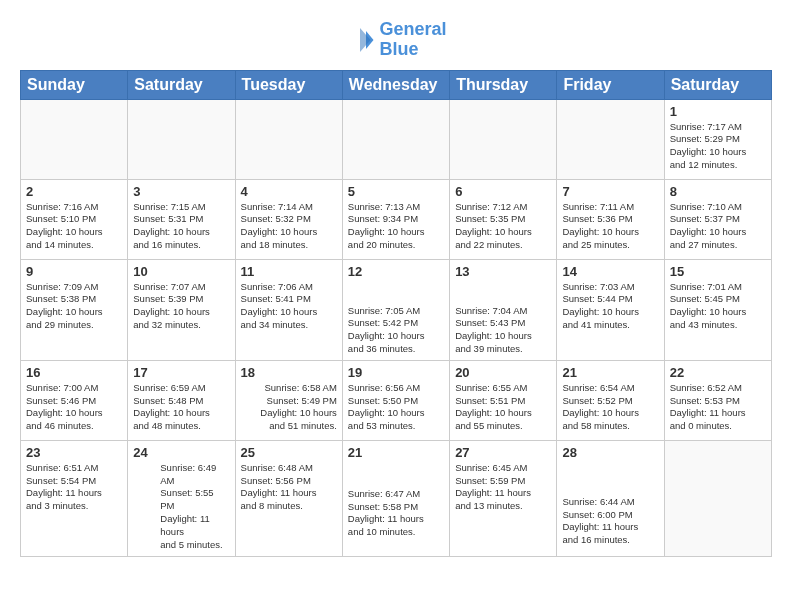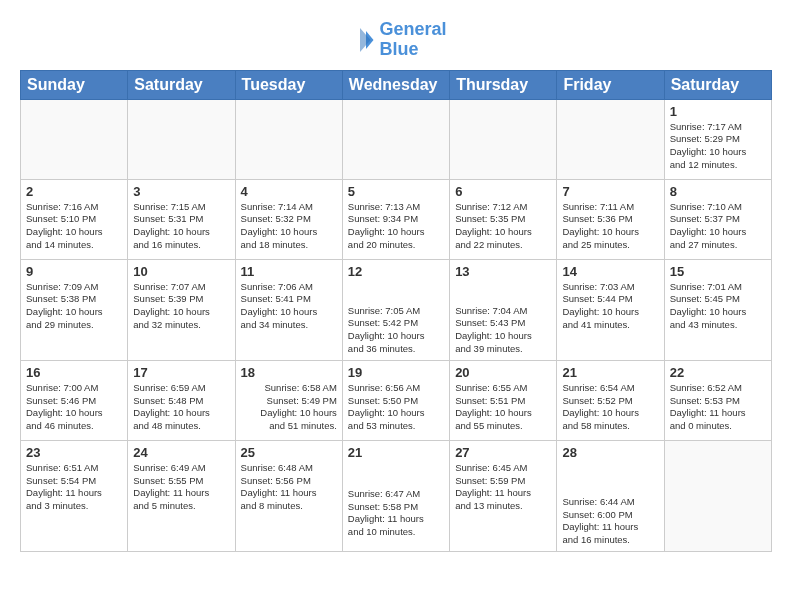--- a/index.html
+++ b/index.html
@@ -289,21 +289,21 @@
         <tr>
           <td>
             <span class="day-num">23</span>
             <div class="day-info" style="white-space: pre-line;">Sunrise: 6:51 AM
 Sunset: 5:54 PM
 Daylight: 11 hours
 and 3 minutes.</div>
           </td>
           <td>
             <span class="day-num">24</span>
-            <div class="day-info" style="white-space: pre-line;">Sunrise: 6:49 AM
+            <div class="day-info" style="white-space: pre-line; margin-left: 27px;">Sunrise: 6:49 AM
 Sunset: 5:55 PM
 Daylight: 11 hours
 and 5 minutes.</div>
           </td>
           <td>
             <span class="day-num">25</span>
             <div class="day-info" style="white-space: pre-line;">Sunrise: 6:48 AM
 Sunset: 5:56 PM
 Daylight: 11 hours
 and 8 minutes.</div>

